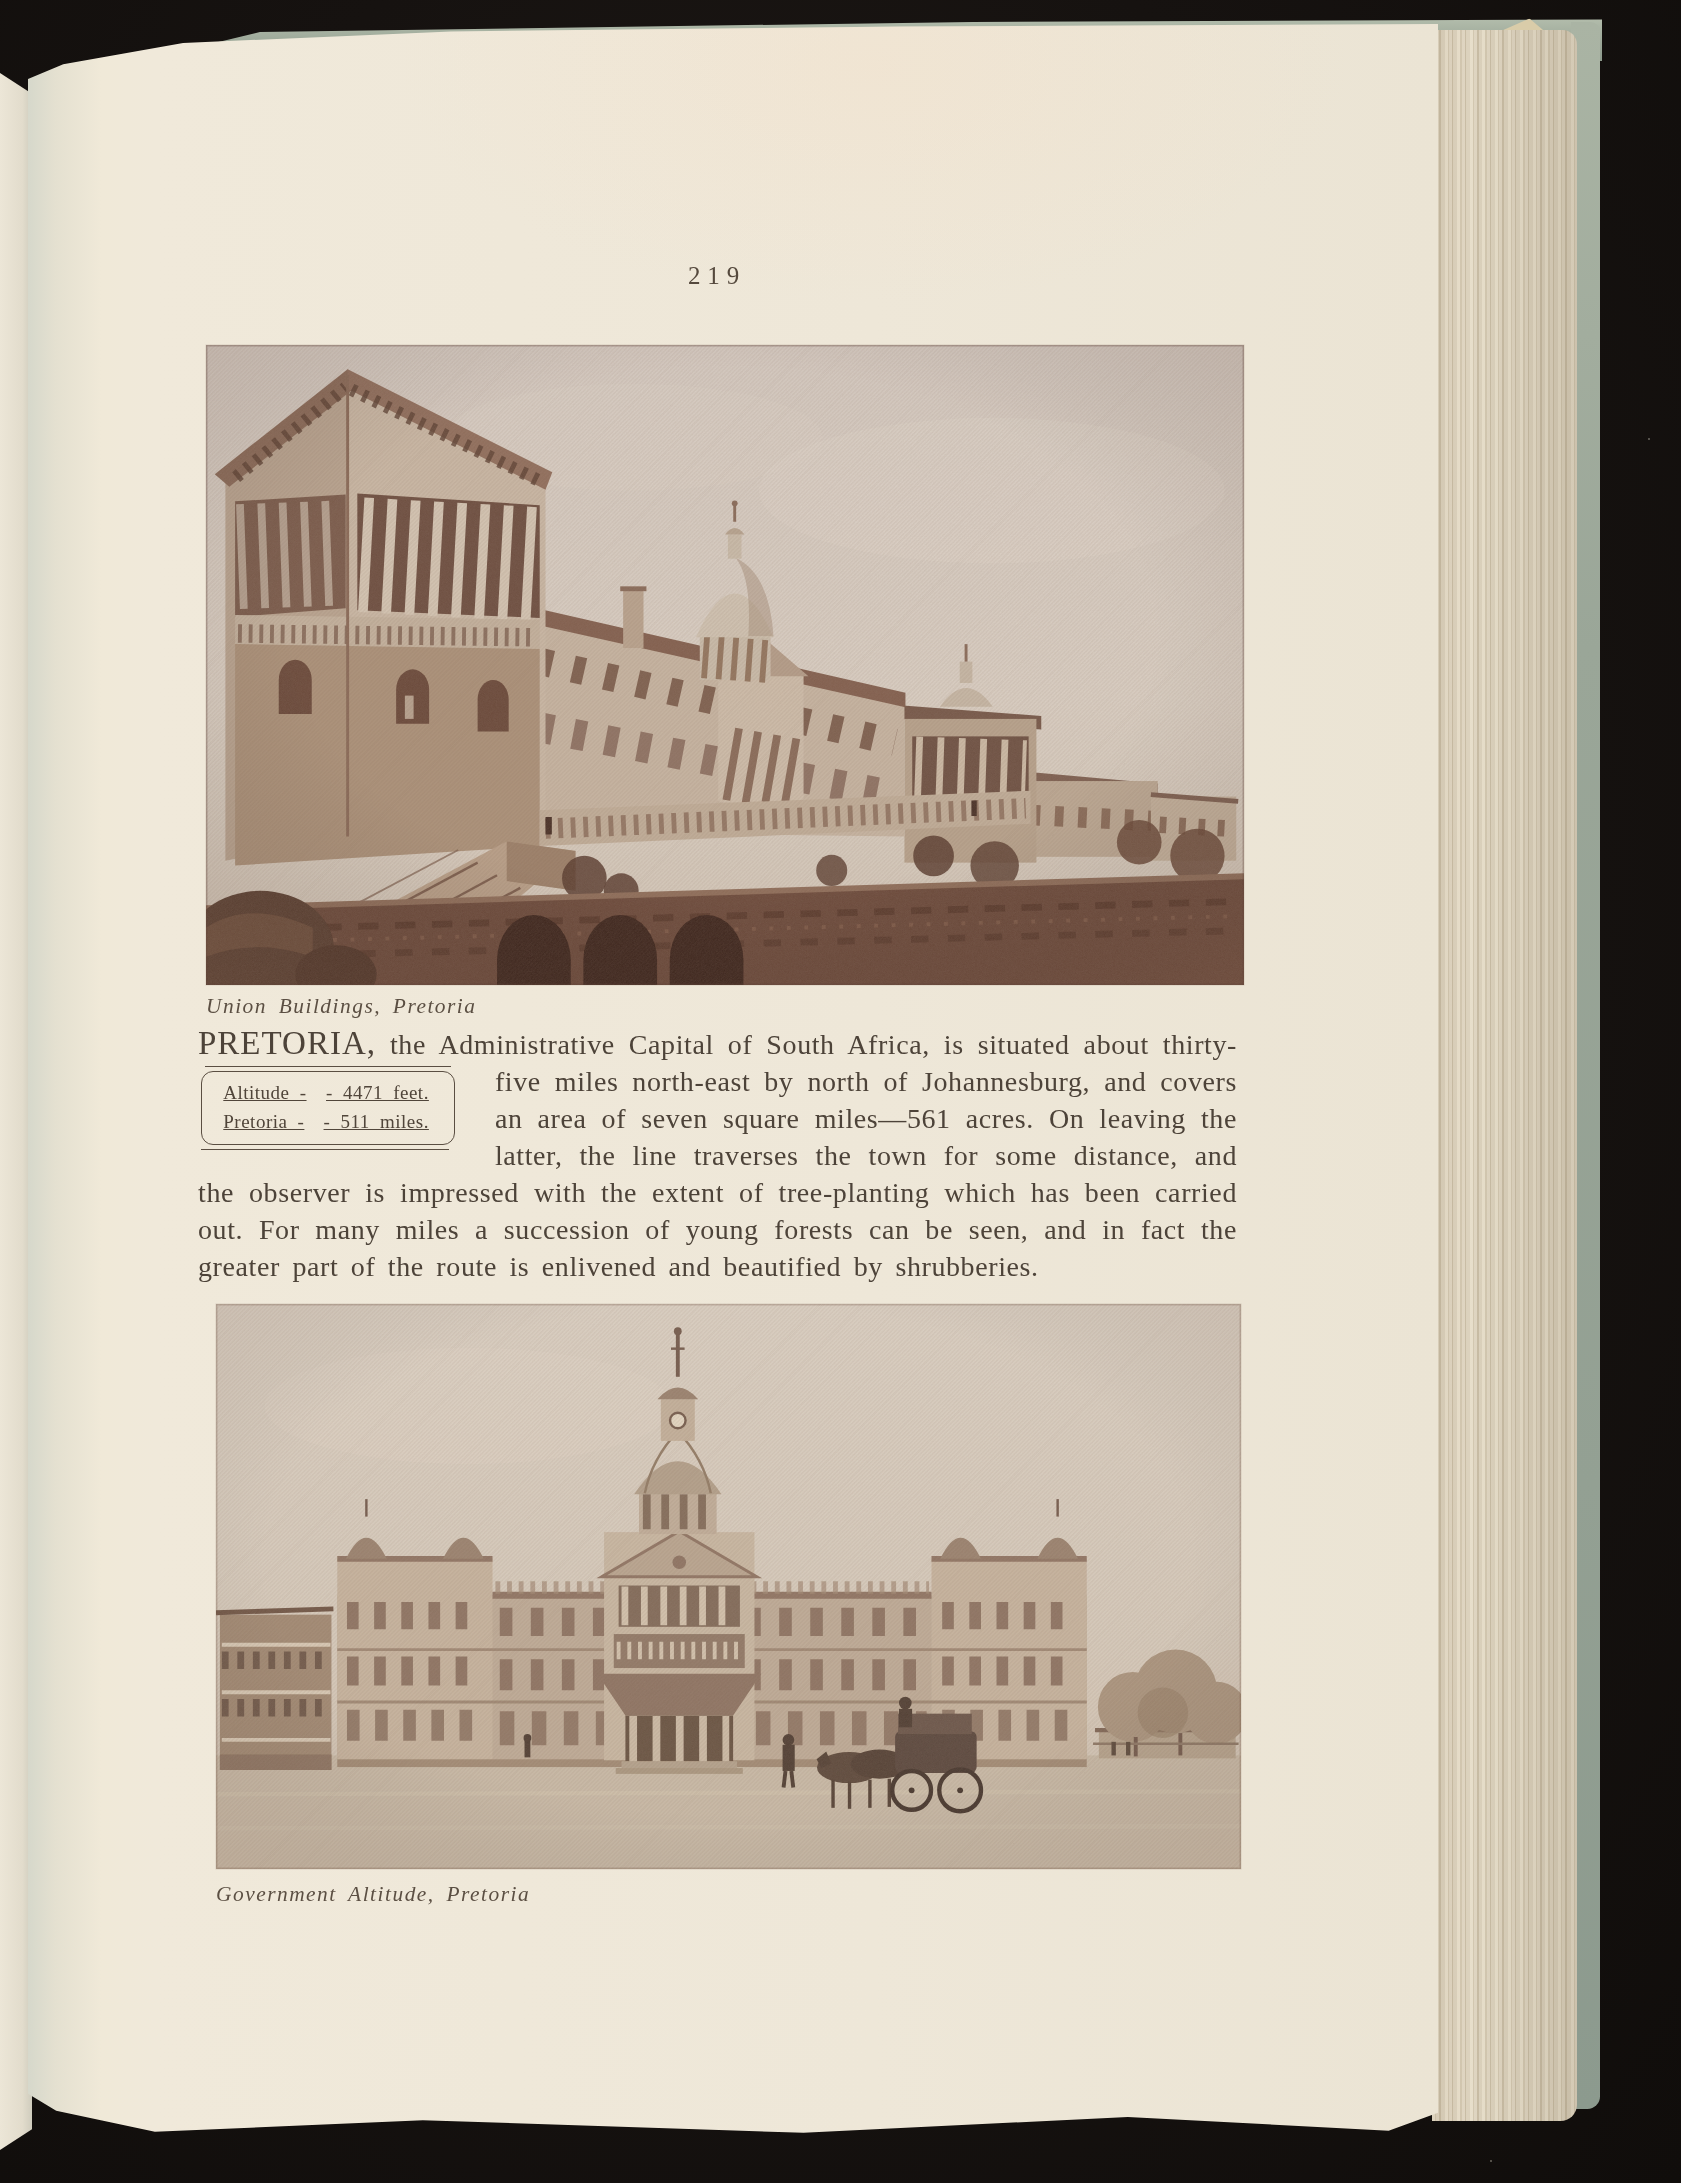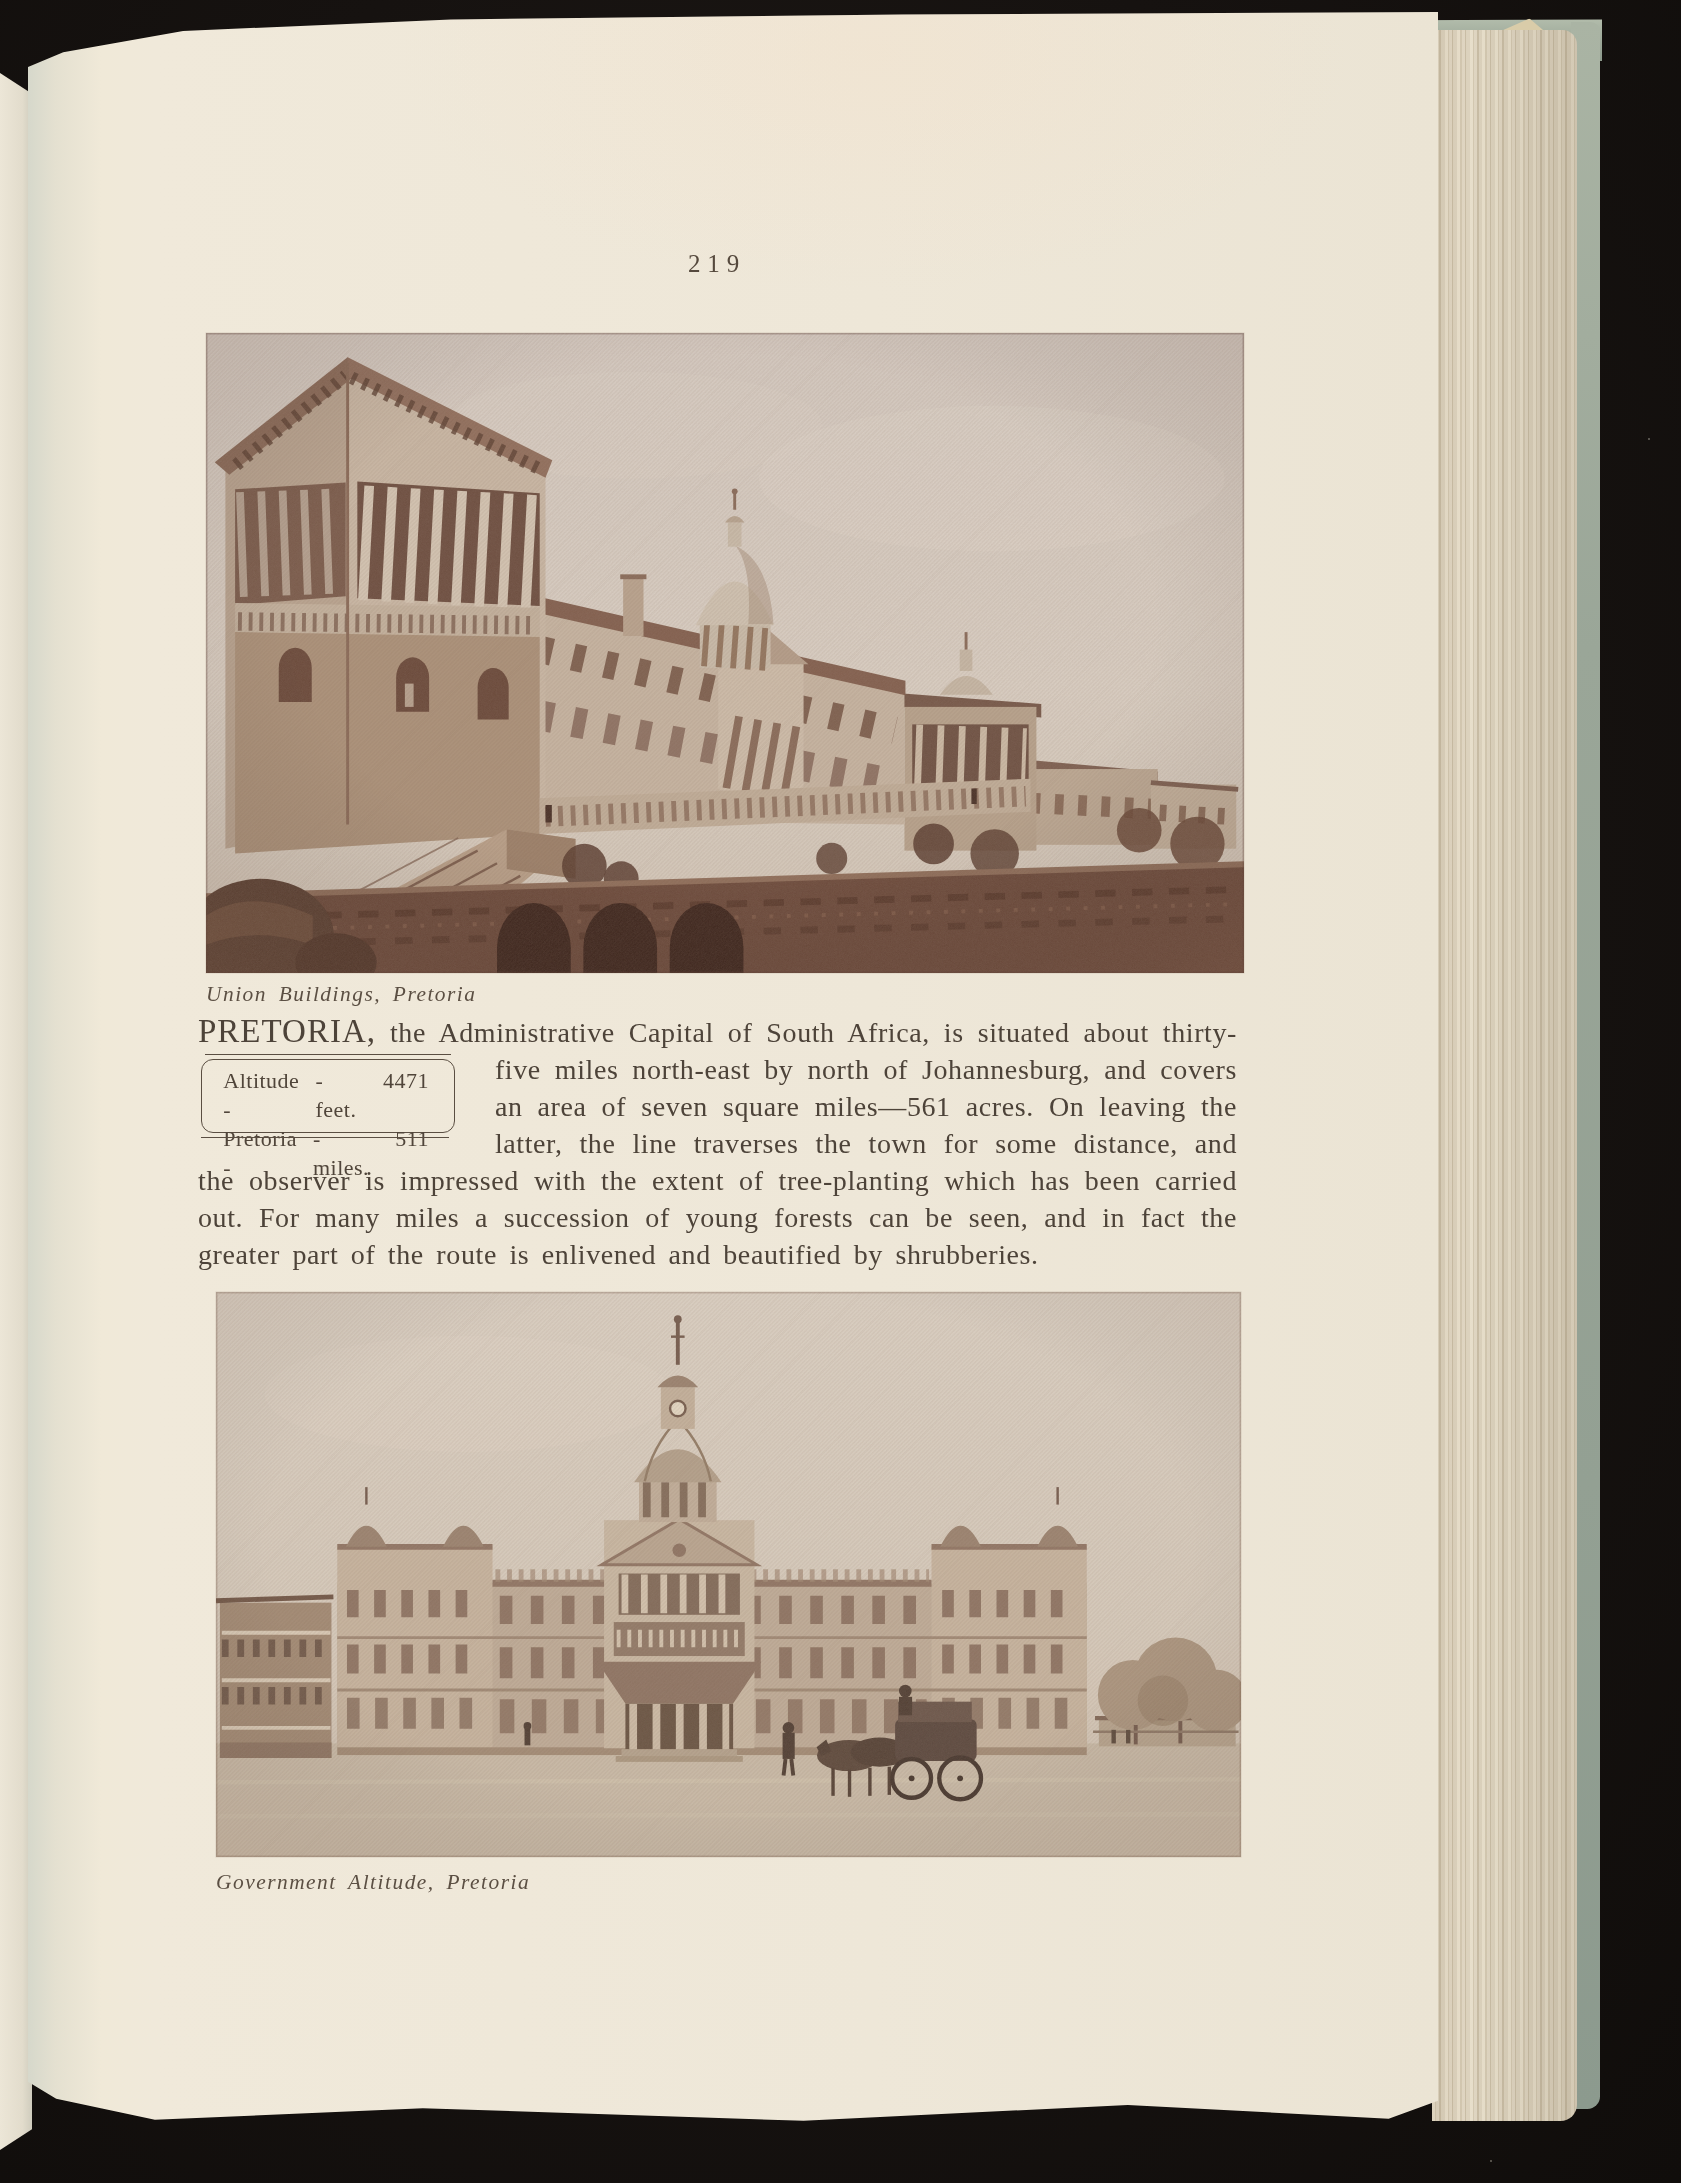--- a/index.html
+++ b/index.html
@@ -19,21 +19,21 @@
     background:#d9cca9;clip-path:polygon(8% 42%,55% 0,100% 48%,70% 100%,22% 88%);
     transform:rotate(6deg);}
   .fore-edge{position:absolute;left:1432px;top:30px;width:145px;height:2091px;
     border-radius:0 14.6px 16.5px 0;
     background:
       linear-gradient(90deg,rgba(120,100,70,.10),rgba(0,0,0,0) 25%,rgba(110,95,70,.16) 92%),
       repeating-linear-gradient(90deg,#e8dfcb 0 2.9px,#d3c8b1 2.9px 4.4px,#e0d6c2 4.4px 7.3px,#c9bda5 7.3px 8.7px,#dcd2bd 8.7px 12.6px);}
   .facing-page{position:absolute;left:0;top:73px;width:32px;height:2077px;
     background:linear-gradient(90deg,#ece6d7,#e2dccc 70%,#cfccbd);
     clip-path:polygon(0 0,100% 1%,100% 99%,0 100%);}
-  .page{position:absolute;left:28px;top:12px;width:1410px;height:2112px;
+  .page{position:absolute;left:28px;top:24px;width:1410px;height:2112px;
     background:
       radial-gradient(ellipse 679px 340px at 60% 2%, rgba(246,222,196,.28), rgba(0,0,0,0) 70%),
       linear-gradient(90deg,#d6d8cb 0px,#e4e0d0 27px,#f0e9d8 73px,#f0e9da 126px,#eee7d8 60%,#ebe4d4 100%);
     clip-path:polygon(0 2.6%,2.5% 1.9%,11% .9%,30% .35%,62% .12%,100% 0,
                       100% 98.9%,96.5% 99.75%,78% 99.1%,55% 99.85%,28% 99.25%,9% 99.8%,2% 98.8%,0 98%);
     box-shadow:0 19.4px 44px rgba(0,0,0,.55);}
 
   
   .page-number{position:absolute;left:198px;top:262px;width:1038px;text-align:center;
     font-size:25px;letter-spacing:6.8px;color:#55493d;}
@@ -50,21 +50,21 @@
   .caption2{left:216px;top:1882px;width:1025px;}
 
   .body-text{position:absolute;left:198px;top:1025px;width:1039px;
     font-size:28px;line-height:37px;color:#4d4339;text-align:justify;
     word-spacing:4.9px;letter-spacing:0.6px;}
   .body-text p{margin:0;}
   .lead{font-size:33px;letter-spacing:1px;}
 
   .infobox{float:left;display:block;width:252px;height:72px;margin:7.8px 40px 3.9px 2.9px;
     border:1.9px solid #5a4e42;border-radius:12px;position:relative;
-    font-size:22px;line-height:29px;letter-spacing:0.5px;color:#50453a;}
+    font-size:19px;line-height:29px;letter-spacing:0.5px;color:#50453a;text-decoration:underline;}
   .infobox::before{content:"";position:absolute;left:2.9px;right:2.9px;top:-6.3px;
     border-top:1.9px solid #5a4e42;}
   .infobox::after{content:"";position:absolute;left:-1px;right:4.9px;bottom:-6.3px;
     border-bottom:1.9px solid #5a4e42;}
   .ib-row{display:flex;justify-content:space-between;padding:0 25px 0 21.4px;}
   .ib-row:first-child{margin-top:5.8px;}
 </style>
 </head>
 <body>
 

